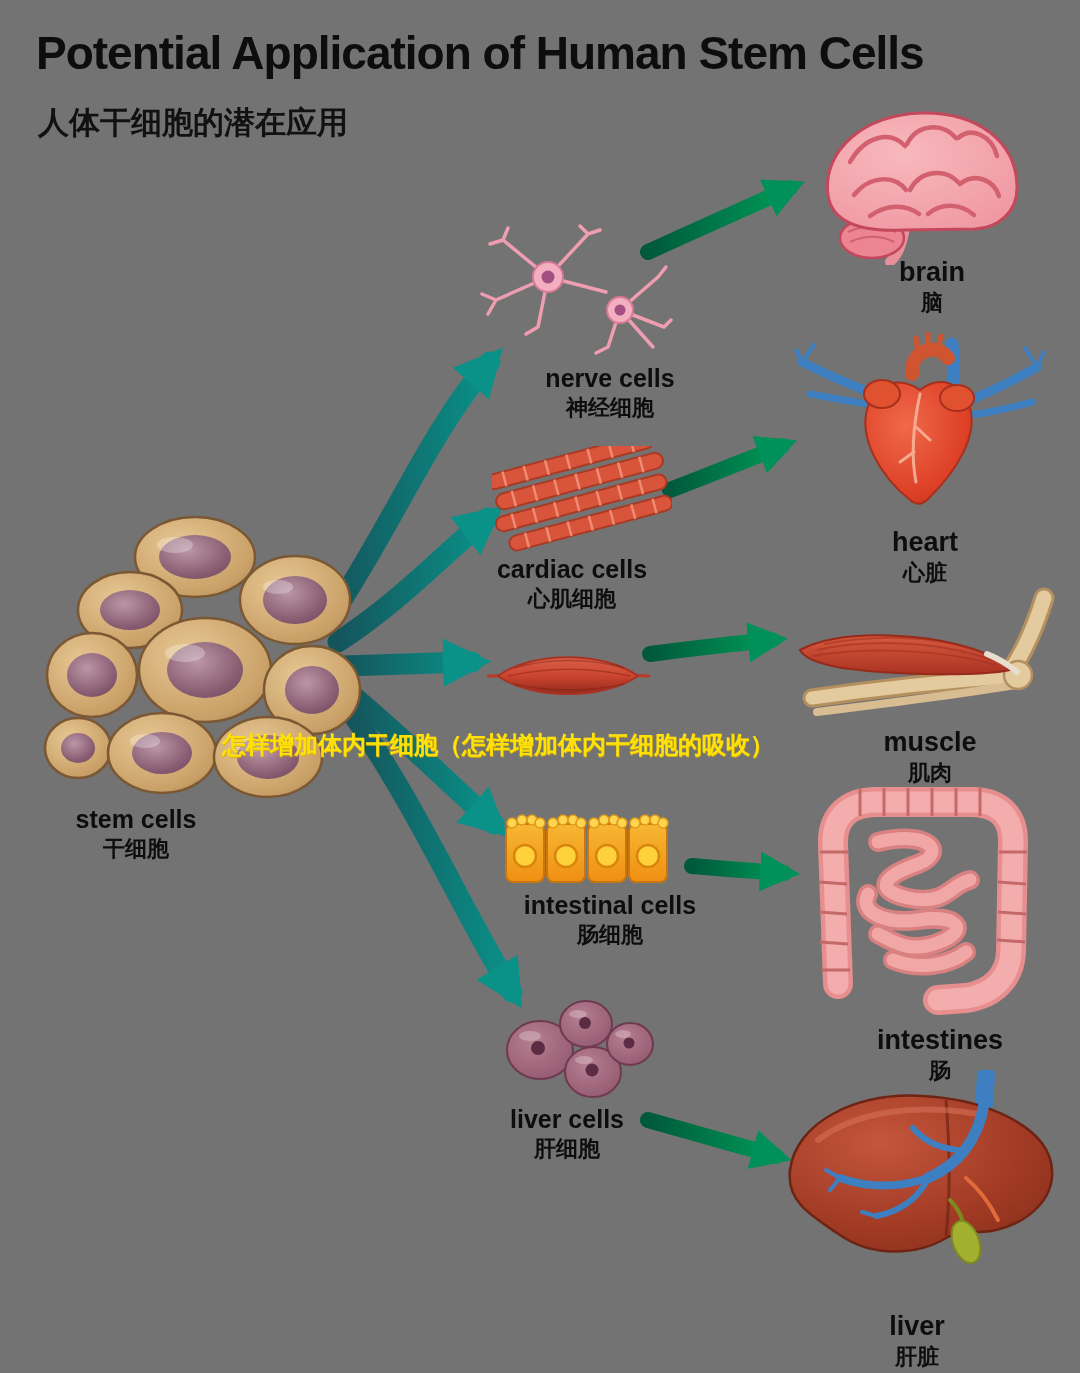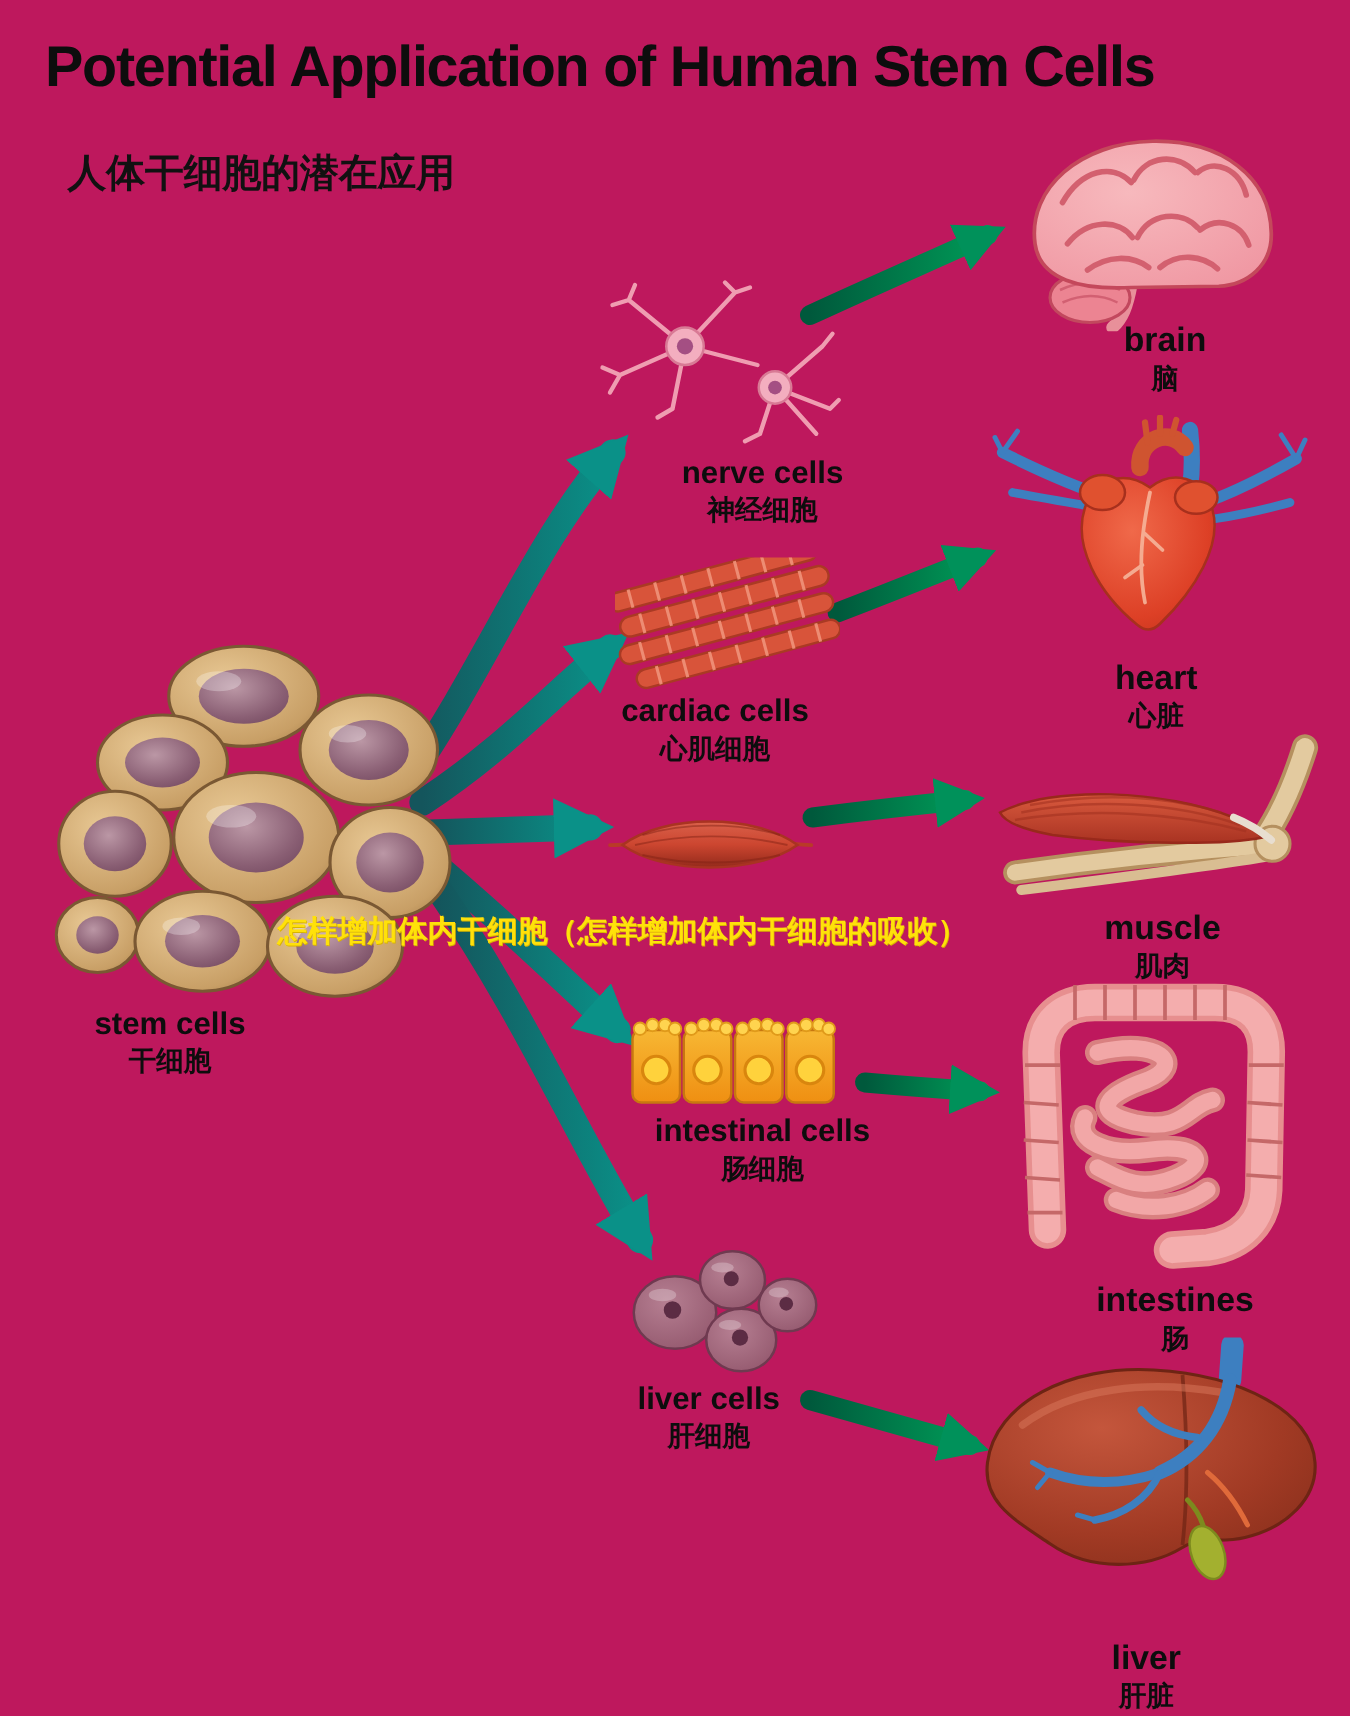--- a/index.html
+++ b/index.html
@@ -1,20 +1,20 @@
 <!DOCTYPE html>
 <html><head>
 <meta charset="utf-8">
 <style>
   html,body{margin:0;padding:0;background:#ffffff;}
-  .canvas{position:relative;width:1080px;height:1373px;background:#be185d;overflow:hidden;
+  .canvas{position:relative;width:1080px;height:1373px;background:#737373;overflow:hidden;
           font-family:"Liberation Sans",sans-serif;color:#0d0d0d;}
   .title{position:absolute;left:36px;top:26px;margin:0;font-size:46px;font-weight:800;
          letter-spacing:-1px;color:#0d0d0d;white-space:nowrap;}
-  .subtitle{position:absolute;left:38px;top:102px;margin:16px;font-size:31px;font-weight:bold;color:#111;}
+  .subtitle{position:absolute;left:38px;top:102px;margin:0;font-size:31px;font-weight:bold;color:#111;}
   .layer{position:absolute;left:0;top:0;}
   .illus{position:absolute;}
   .label{position:absolute;width:210px;text-align:center;z-index:10;}
   .label .en{display:block;font-weight:bold;font-size:25px;line-height:1.05;color:#0d0d0d;}
   .label .zh{display:block;font-weight:bold;font-size:22px;line-height:1.15;margin-top:4px;color:#0d0d0d;}
   .label.organ .en{font-size:27px;}
   .watermark{position:absolute;left:222px;top:729px;font-size:24px;font-weight:bold;
              color:#ffe10a;white-space:nowrap;z-index:30;text-shadow:0.5px 0.5px 0 #d8b300;}
 </style>
 </head>

